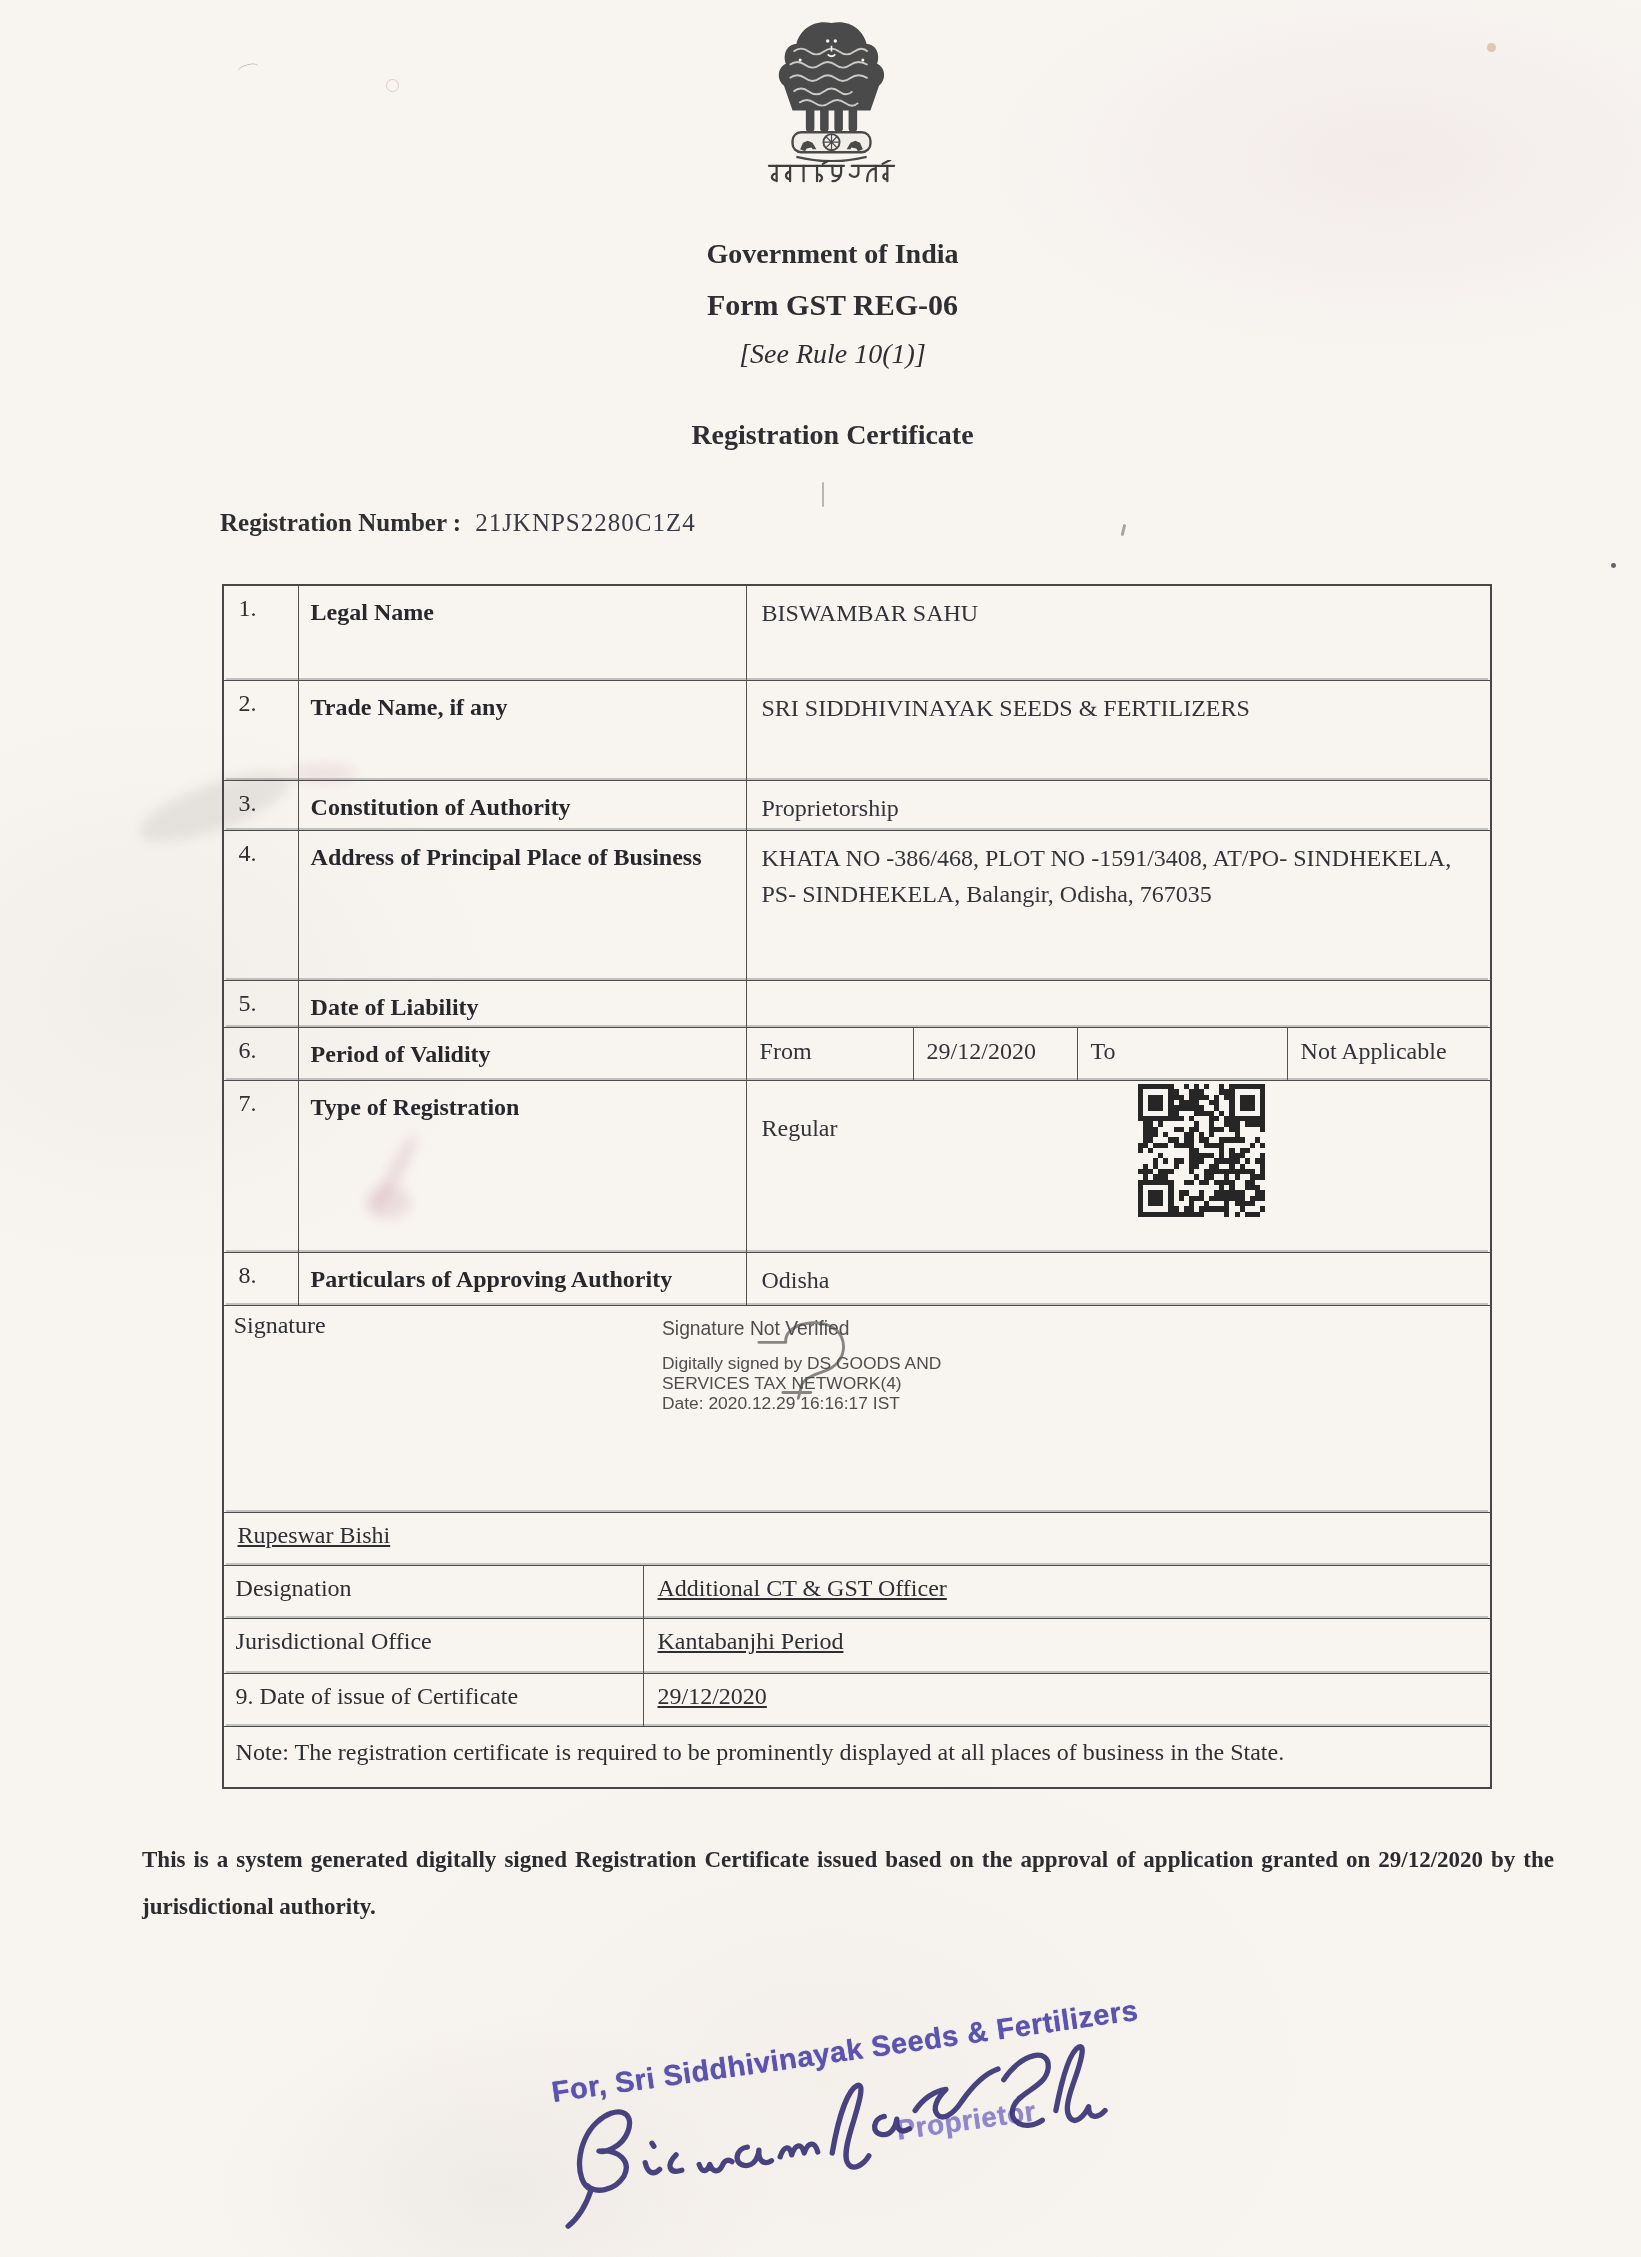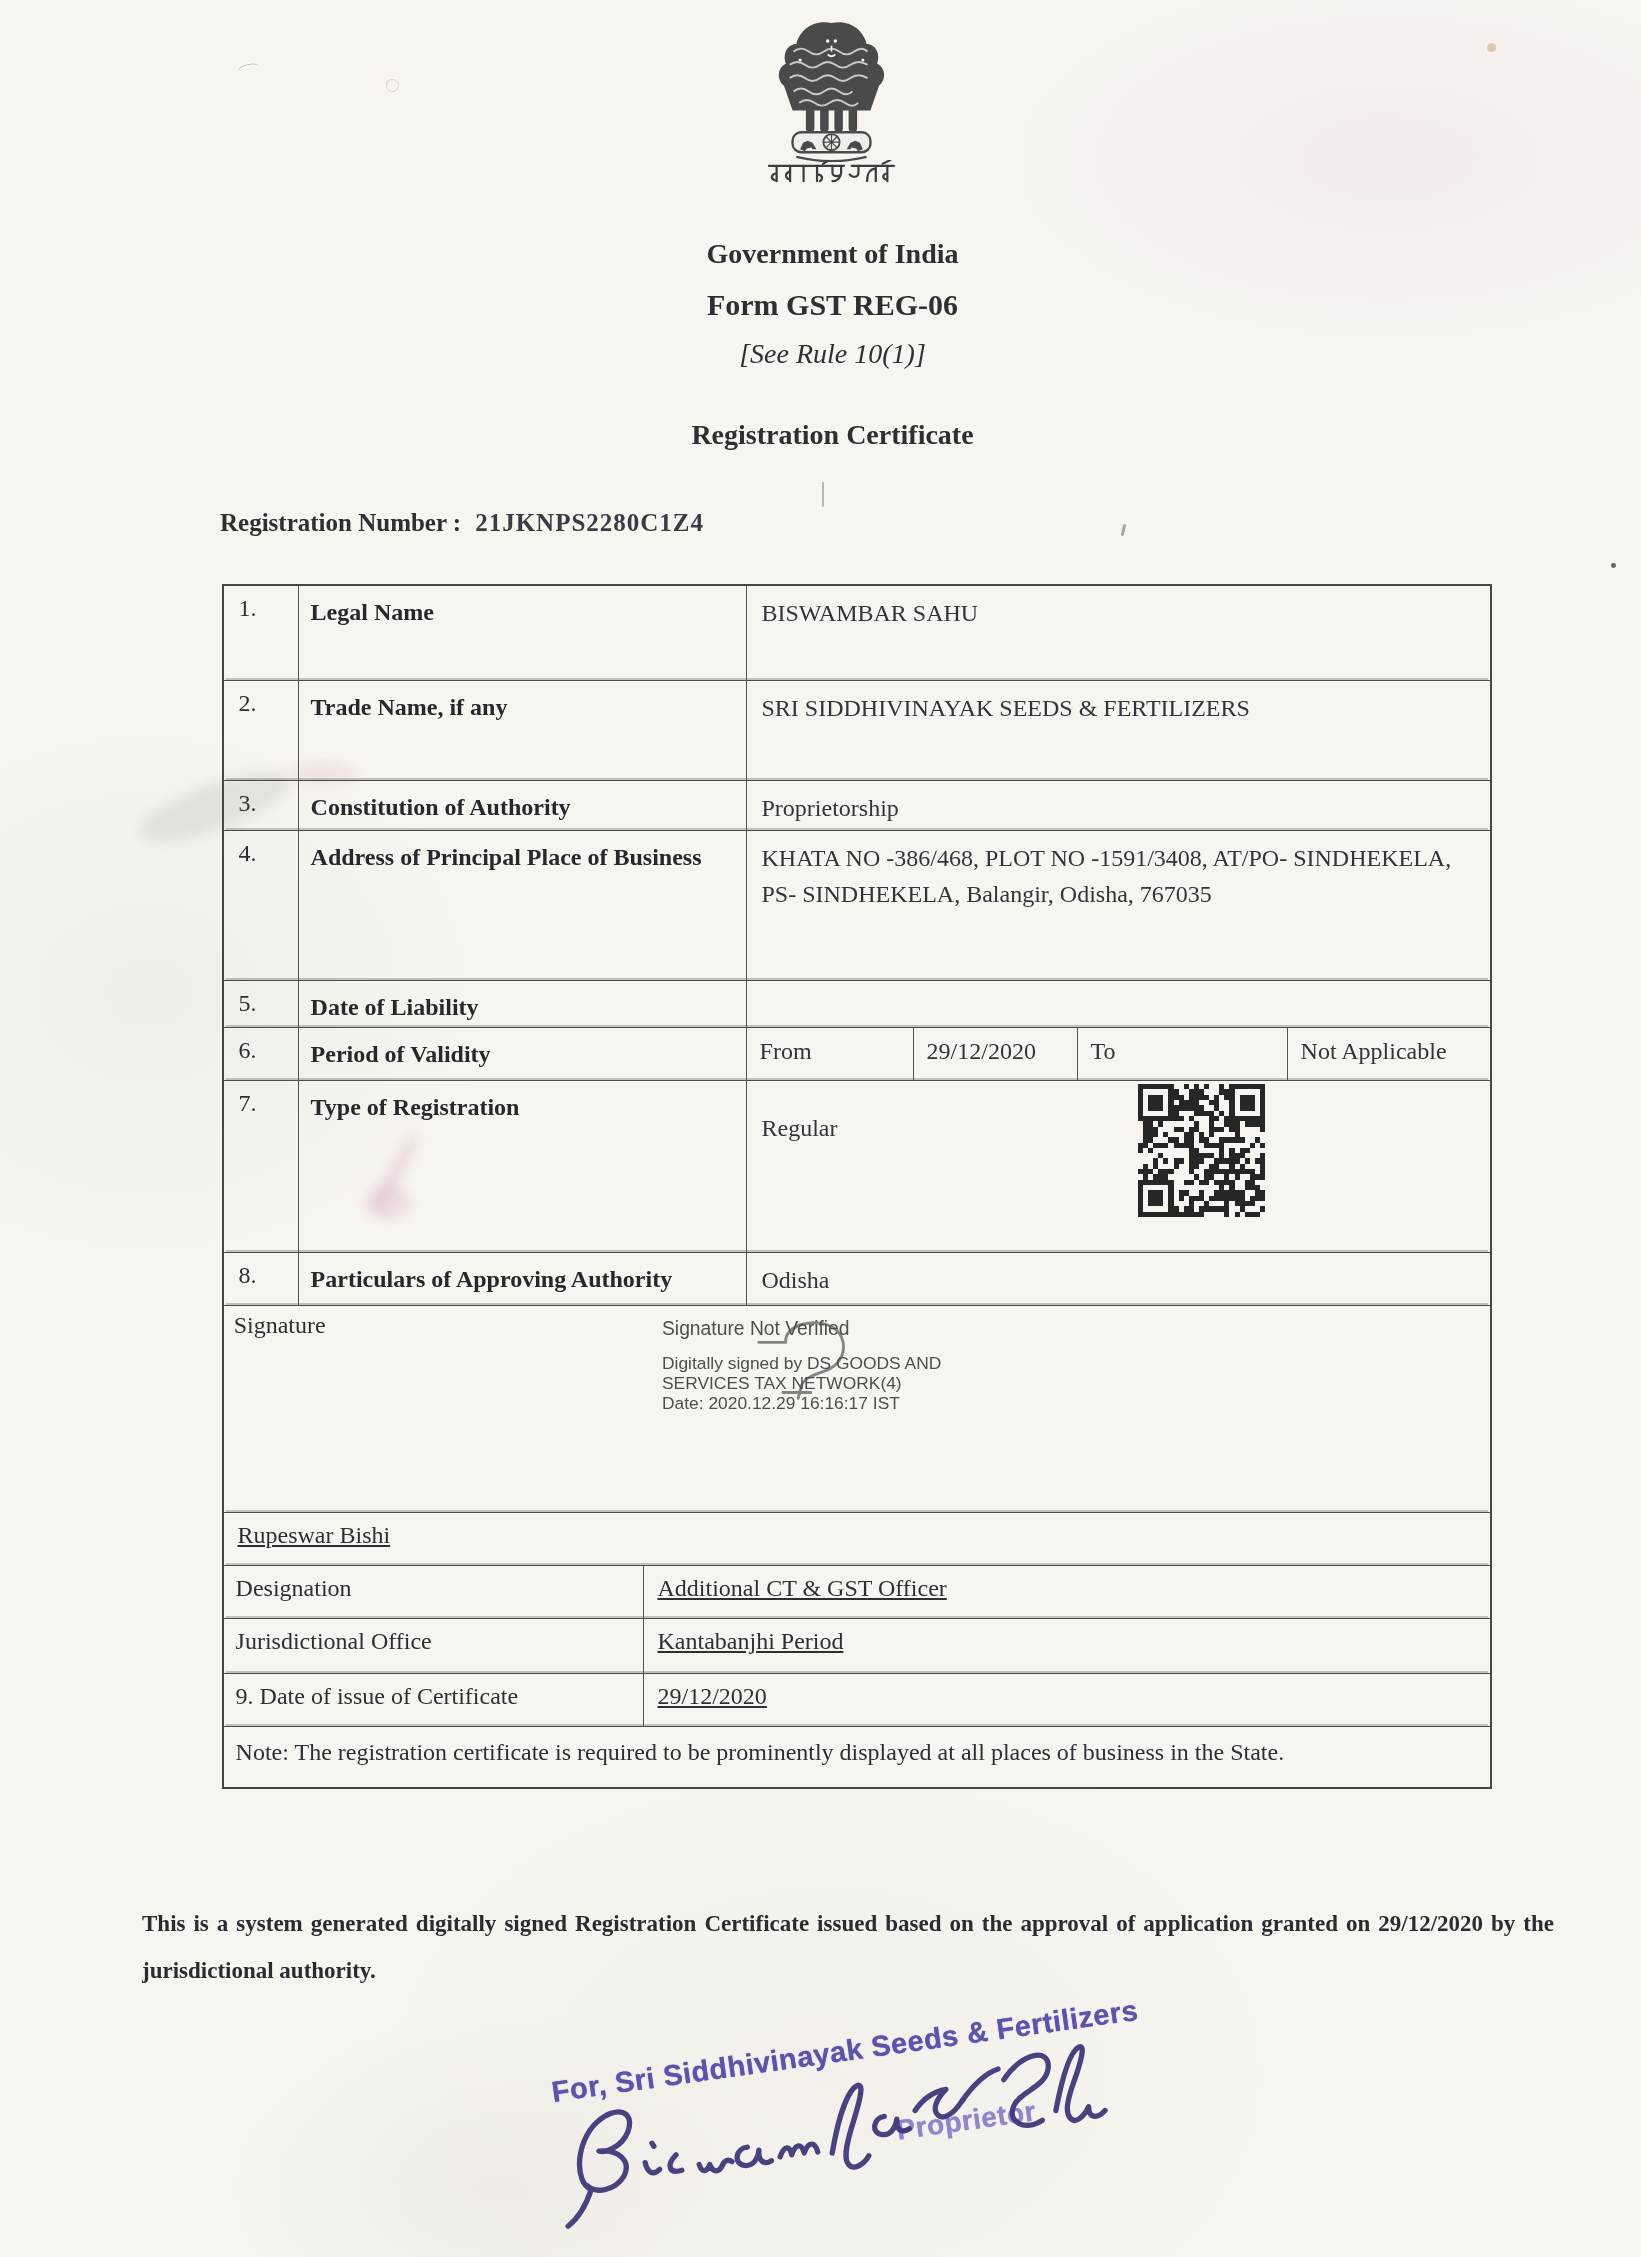--- a/index.html
+++ b/index.html
@@ -20,21 +20,21 @@
   .header{position:absolute;left:0;top:0;width:1641px;text-align:center;}
   .emblem{position:absolute;left:765px;top:17.4px;}
   .emblem-caption{position:absolute;left:767px;top:160px;}
   .h-gov{position:absolute;left:0;top:238px;width:1665px;font-size:28px;font-weight:bold;text-align:center;}
   .h-form{position:absolute;left:0;top:288px;width:1665px;font-size:30px;font-weight:bold;text-align:center;}
   .h-rule{position:absolute;left:0;top:338px;width:1665px;font-size:28px;font-style:italic;text-align:center;}
   .h-title{position:absolute;left:0;top:419px;width:1665px;font-size:28px;font-weight:bold;text-align:center;}
   
   .regline{position:absolute;left:220px;top:509px;font-size:25px;}
   .regline .lbl{font-weight:bold;}
-  .regline .val{font-weight:bold;letter-spacing:1px;color:#3b3b46;margin-left:7.7px;}
+  .regline .val{font-weight:normal;letter-spacing:1px;color:#3b3b46;margin-left:7.7px;}
   
   .gsttable{position:absolute;left:222px;top:584px;width:1270px;box-sizing:border-box;
     border:2.9px solid #474747;font-size:24px;}
   .trow{display:flex;box-sizing:border-box;}
   .trow + .trow{border-top:1.9px solid #4c4c4c;box-shadow:0 -3.9px 0 -1.9px rgba(110,110,110,.38);}
   .cell{box-sizing:border-box;}
   .c-num{width:75px;border-right:1.9px solid #535353;padding:8.7px 0 0 14.5px;}
   .c-label{width:448px;border-right:1.9px solid #535353;padding:8.7px 9.7px 0 11.6px;font-weight:bold;color:#27272c;line-height:35px;}
   .c-value{flex:1;padding:8.7px 11.6px 0 14.5px;line-height:36px;color:#33333a;}
   .r1{height:94px}.r2{height:100px}.r3{height:50px}.r4{height:150px}
@@ -53,21 +53,21 @@
   .ds1{font-size:19.3px;margin-bottom:13.5px;}
   .ds2{font-size:17.4px;line-height:20px;}
   .qmark{position:absolute;left:529px;top:15.4px;}
   .orow{height:53px;}
   .rjur{height:55px;}
   .o-label{width:420px;border-right:1.9px solid #535353;padding:8.7px 0 0 11.6px;}
   .o-value{flex:1;padding:8.7px 0 0 13.5px;text-decoration:underline;}
   .rnote{height:61px;}
   .notecell{flex:1;padding:11.6px 9.7px 0 11.6px;}
   
-  .footer-par{position:absolute;left:142px;top:1900px;width:1412px;font-size:23px;font-weight:bold;
+  .footer-par{position:absolute;left:142px;top:1836px;width:1412px;font-size:23px;font-weight:bold;
     line-height:47px;text-align:justify;color:#2b2b30;}
   .stamp-line{position:absolute;left:552px;top:2076px;transform:rotate(-8deg);transform-origin:0 50%;
     font-family:"Liberation Sans", sans-serif;font-weight:bold;font-size:29px;letter-spacing:0.5px;
     opacity:.92;text-shadow:0 0 1px currentColor;}
   .stamp-role{position:absolute;left:896px;top:2105px;transform:rotate(-8deg);
     font-family:"Liberation Sans", sans-serif;font-weight:bold;font-size:28px;letter-spacing:0.5px;
     opacity:.75;text-shadow:0 0 1px currentColor;}
   .hand-sig{position:absolute;left:558px;top:1991px;}
   
   .speck{position:absolute;border-radius:50%;}

